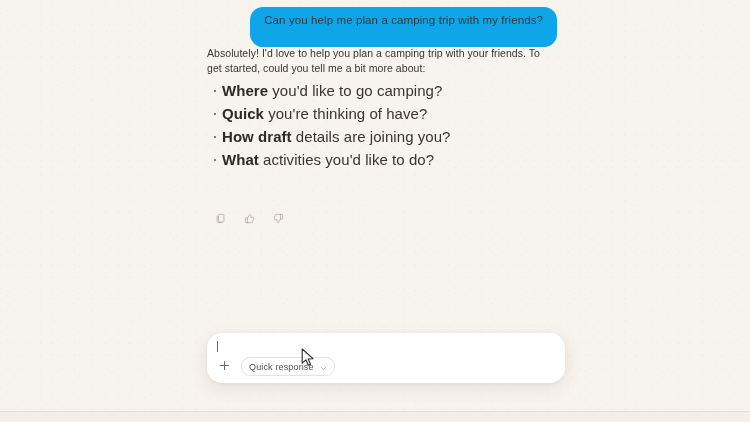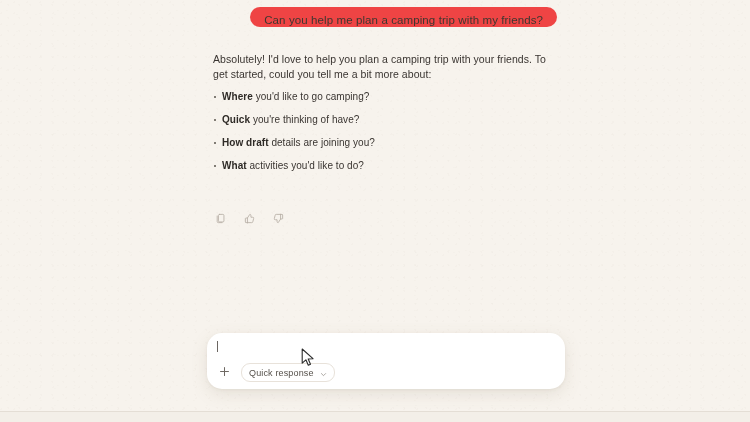--- a/index.html
+++ b/index.html
@@ -43,55 +43,55 @@
     top: 0;
     width: 750px;
   }
 
   .user-row {
     display: flex;
     justify-content: flex-end;
     padding: 7px 193px 0 0;
   }
   .user-bubble {
-    background: #ef4444;
+    background: #0ea5e9;
     color: #3d3730;
     border-radius: 13px;
-    padding: 7px 14px 0 14px;
+    padding: 7px 14px 20px 14px;
     font-size: 11.5px;
     line-height: 13px;
     letter-spacing: .1px;
     max-width: 300px;
   }
 
   .assistant {
     position: absolute;
     left: 207px;
     top: 46px;
     width: 348px;
     color: #3a3531;
     font-size: 10.5px;
     line-height: 14.6px;
     letter-spacing: .05px;
   }
   .assistant p {
-    margin: 6px;
+    margin: 0;
   }
   .assistant .para-intro { margin-bottom: 2px; }
 
   ul.bullets {
     list-style: none;
     margin: 9px 0 9px 0;
     padding: 0;
   }
   ul.bullets li {
     position: relative;
     padding-left: 15px;
     margin-bottom: 9px;
-    font-size: 10px;
+    font-size: 15px;
     line-height: 14px;
   }
   ul.bullets li:last-child { margin-bottom: 0; }
   ul.bullets li::before {
     content: "";
     position: absolute;
     left: 7px;
     top: 6px;
     width: 2.2px;
     height: 2.2px;
@@ -126,21 +126,21 @@
     cursor: pointer;
   }
   .msg-actions svg { display: block; }
 
   
   .composer {
     position: absolute;
     left: 207px;
     top: 333px;
     width: 358px;
-    height: 56px;
+    height: 50px;
     background: #ffffff;
     border-radius: 15px;
     box-shadow: 0 5px 16px rgba(150,135,115,.17),
                 0 1px 3px rgba(150,135,115,.10);
   }
   .composer-caret {
     position: absolute;
     left: 10px;
     top: 8px;
     width: 1px;

